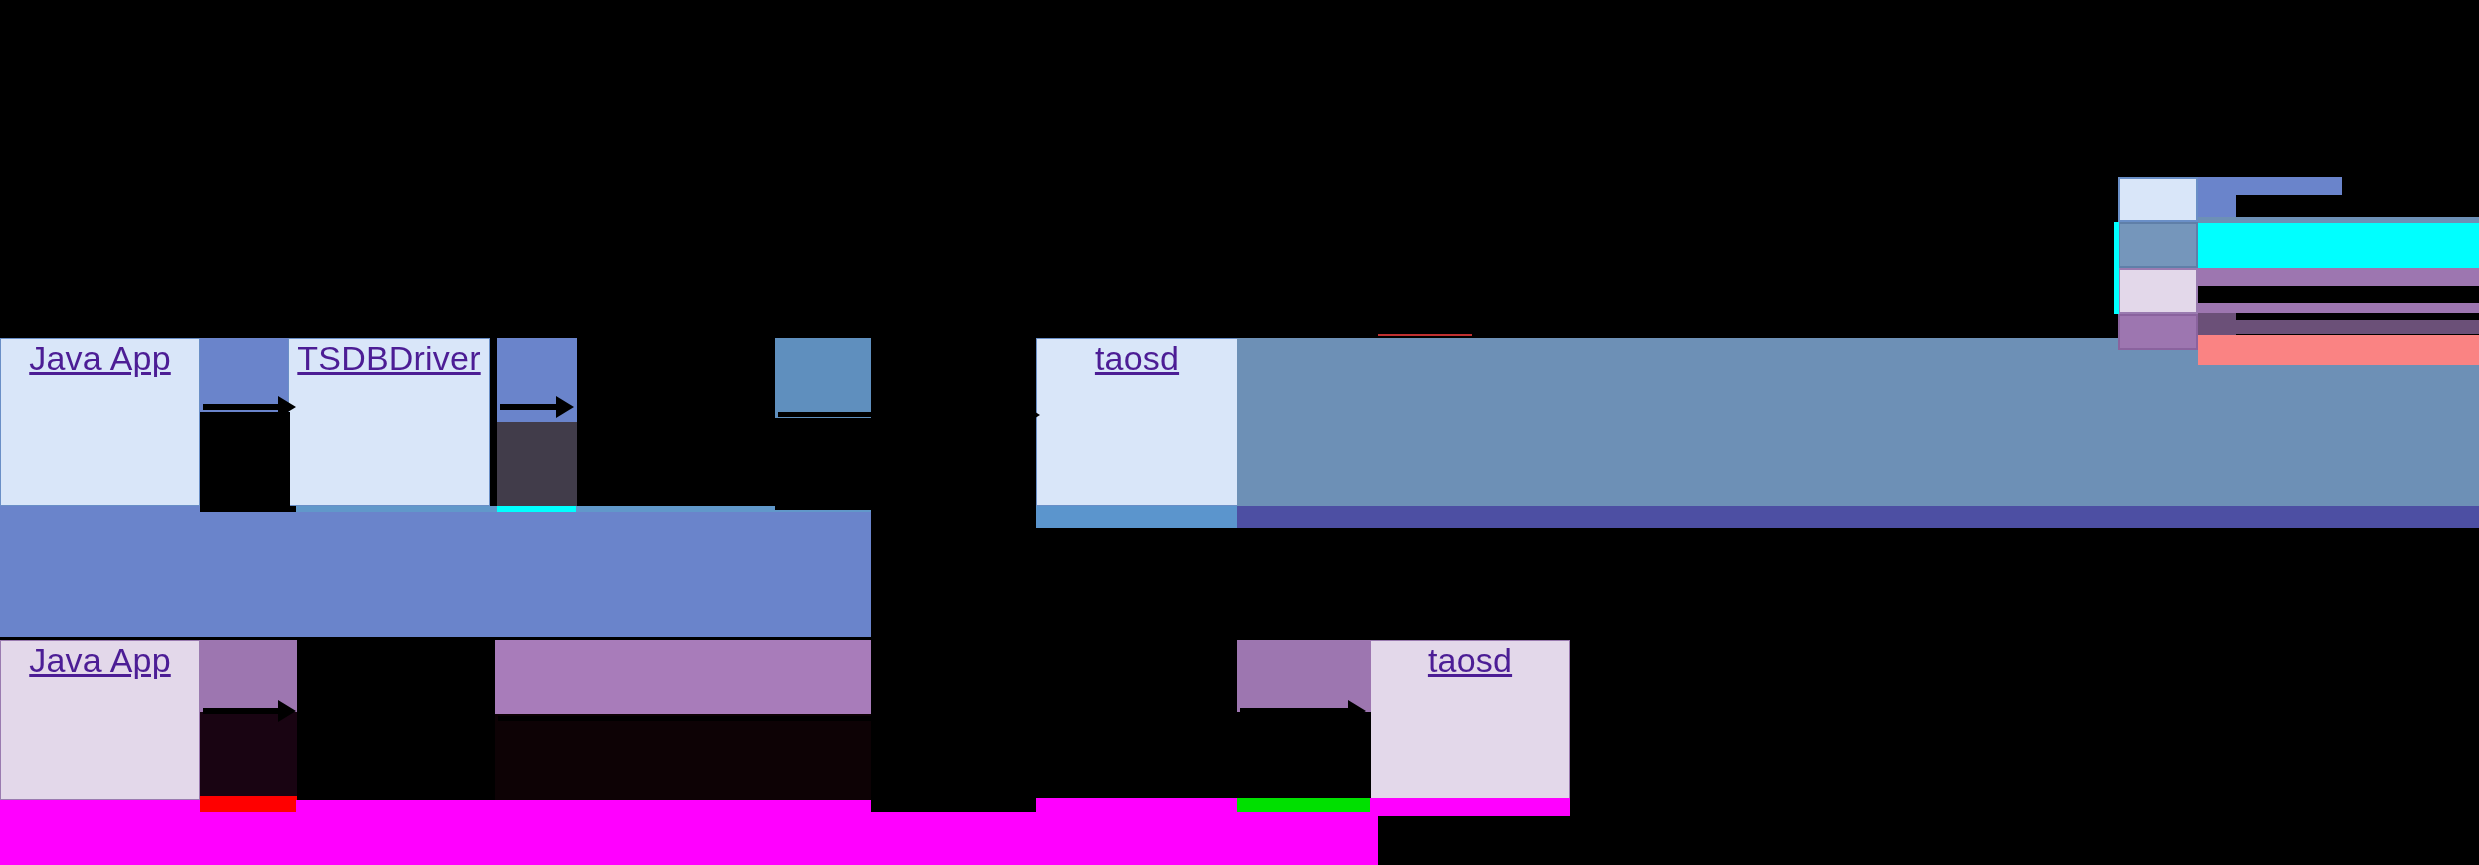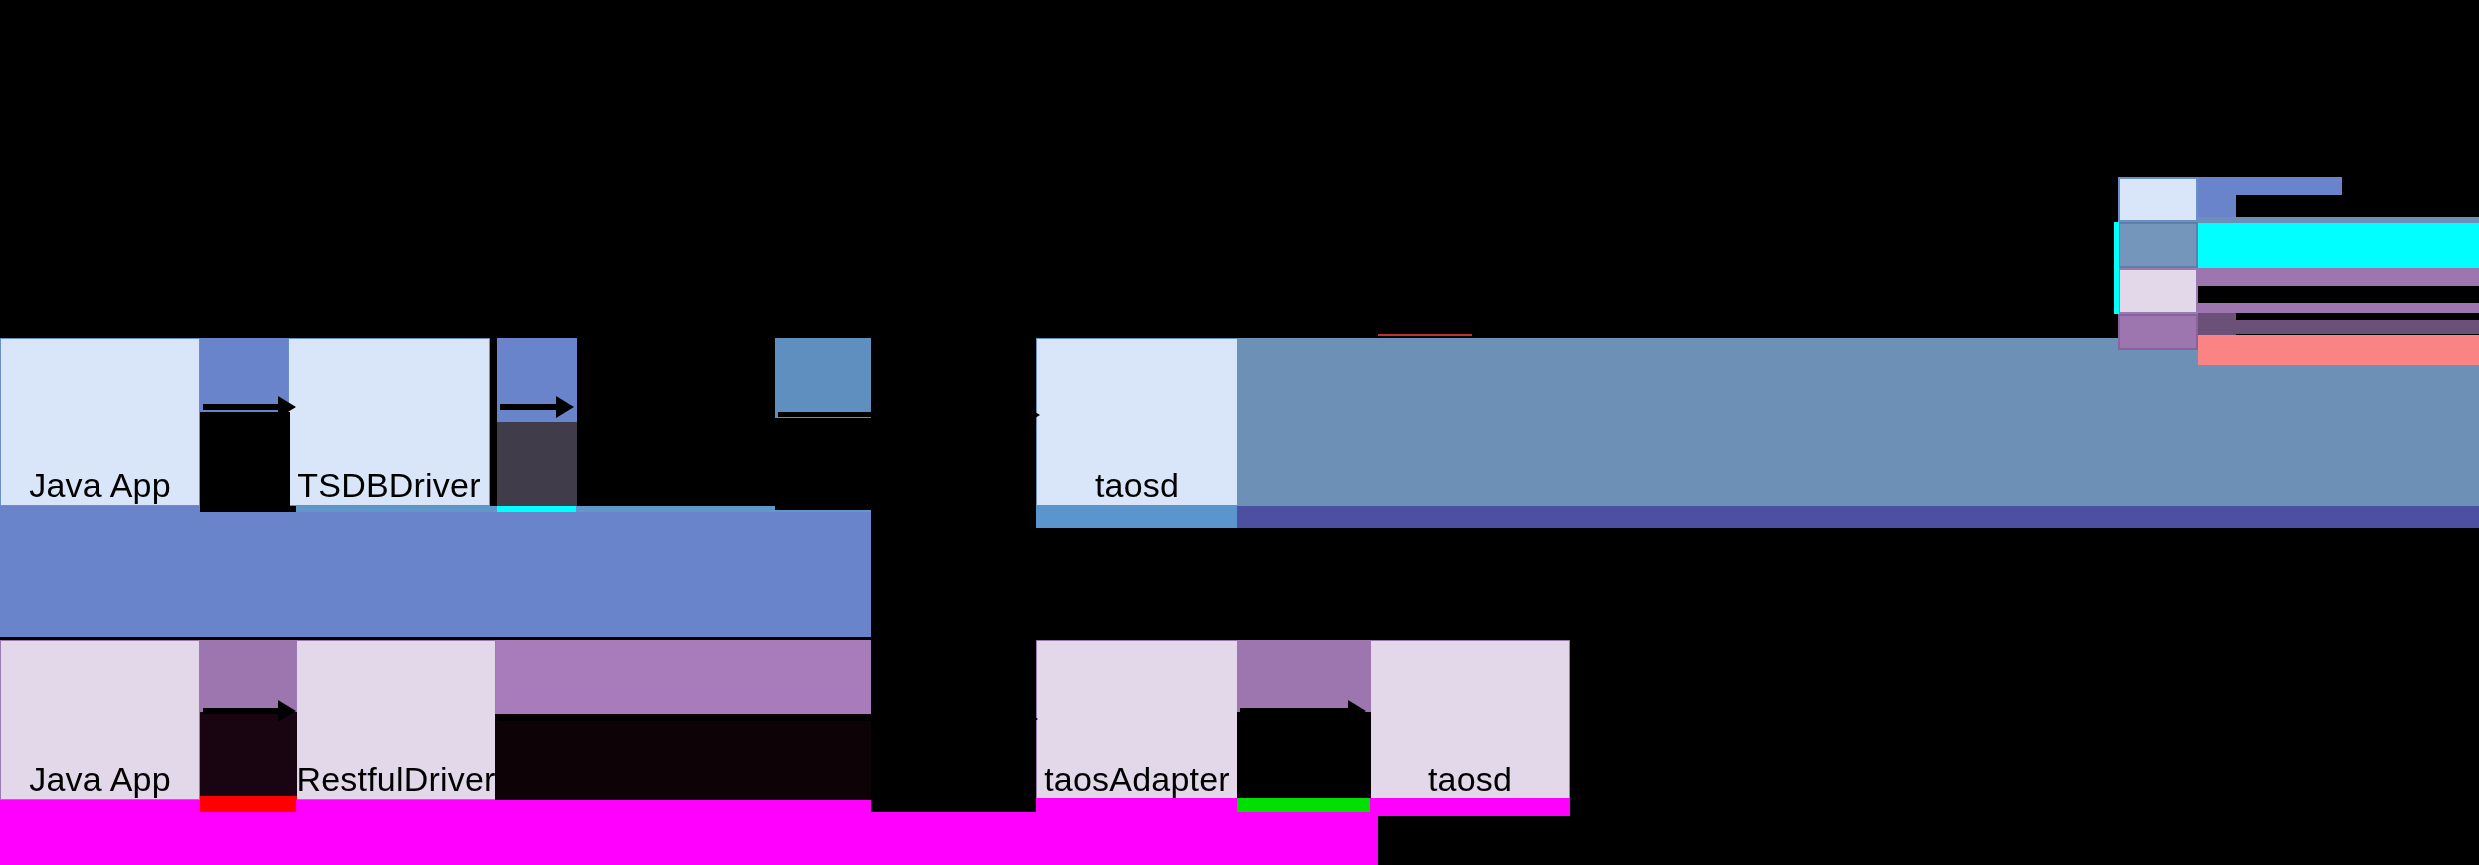--- a/index.html
+++ b/index.html
@@ -1,19 +1,19 @@
 <!DOCTYPE html>
 <html><head>
 <meta charset="utf-8">
 <style>
   html,body{margin:0;padding:0;background:#000;}
   #stage{position:relative;width:2479px;height:865px;background:#000;overflow:hidden;
          font-family:"Liberation Sans", sans-serif;}
-  .box{position:absolute;display:flex;align-items:flex-end;justify-content:center;
-       box-sizing:border-box;font-size:34px;color:#000000;letter-spacing:.2px;}
+  .box{position:absolute;display:flex;align-items:flex-start;justify-content:center;
+       box-sizing:border-box;font-size:34px;color:#4c1d95;letter-spacing:.2px;text-decoration:underline;}
   .box-blue{background:#d9e6f9;border:1px solid #6a8fc7;}
   .box-purple{background:#e3d8ea;border:1px solid #9a7bb0;}
   .band{position:absolute;}
   .conn{position:absolute;}
   .legend-sw{position:absolute;box-sizing:border-box;}
   .sw-a{background:#d9e6f9;border:2px solid #6a8fc7;}
   .sw-b{background:#7596bb;border:2px solid #5f7fa8;}
   .sw-c{background:#e3d8ea;border:2px solid #9a7bb0;}
   .sw-d{background:#9d76b0;border:2px solid #8a639e;}
   .lgtext{position:absolute;font-size:26px;color:#111;white-space:nowrap;}
@@ -78,27 +78,21 @@
   <div class="band" style="left:0px;top:506px;width:200px;height:131px;background:#6a84cb;"></div>
 
   <div class="band" style="left:200px;top:640px;width:97px;height:80px;background:#9d76b0;"></div>
 
   <div class="band" style="left:495px;top:640px;width:376px;height:80px;background:#a87cba;"></div>
 
   <div class="box box-purple" style="left:0px;top:640px;width:200px;height:160px;">
     <span>Java App</span>
   </div>
 
-  <div class="box box-purple" style="left:296px;top:640px;width:200px;height:160px;">
-    <span>RestfulDriver</span>
-  </div>
 
-  <div class="box box-purple" style="left:1036px;top:640px;width:202px;height:160px;">
-    <span>taosAdapter</span>
-  </div>
 
   <div class="box box-purple" style="left:1370px;top:640px;width:200px;height:160px;">
     <span>taosd</span>
   </div>
 
   <div class="band" style="left:1237px;top:640px;width:134px;height:80px;background:#9d76b0;"></div>
 
   <div class="band" style="left:200px;top:712px;width:97px;height:90px;background:#190412;"></div>
   <div class="band" style="left:495px;top:714px;width:376px;height:88px;background:#0d0205;"></div>
   <div class="band" style="left:1237px;top:712px;width:134px;height:90px;background:#000;"></div>

